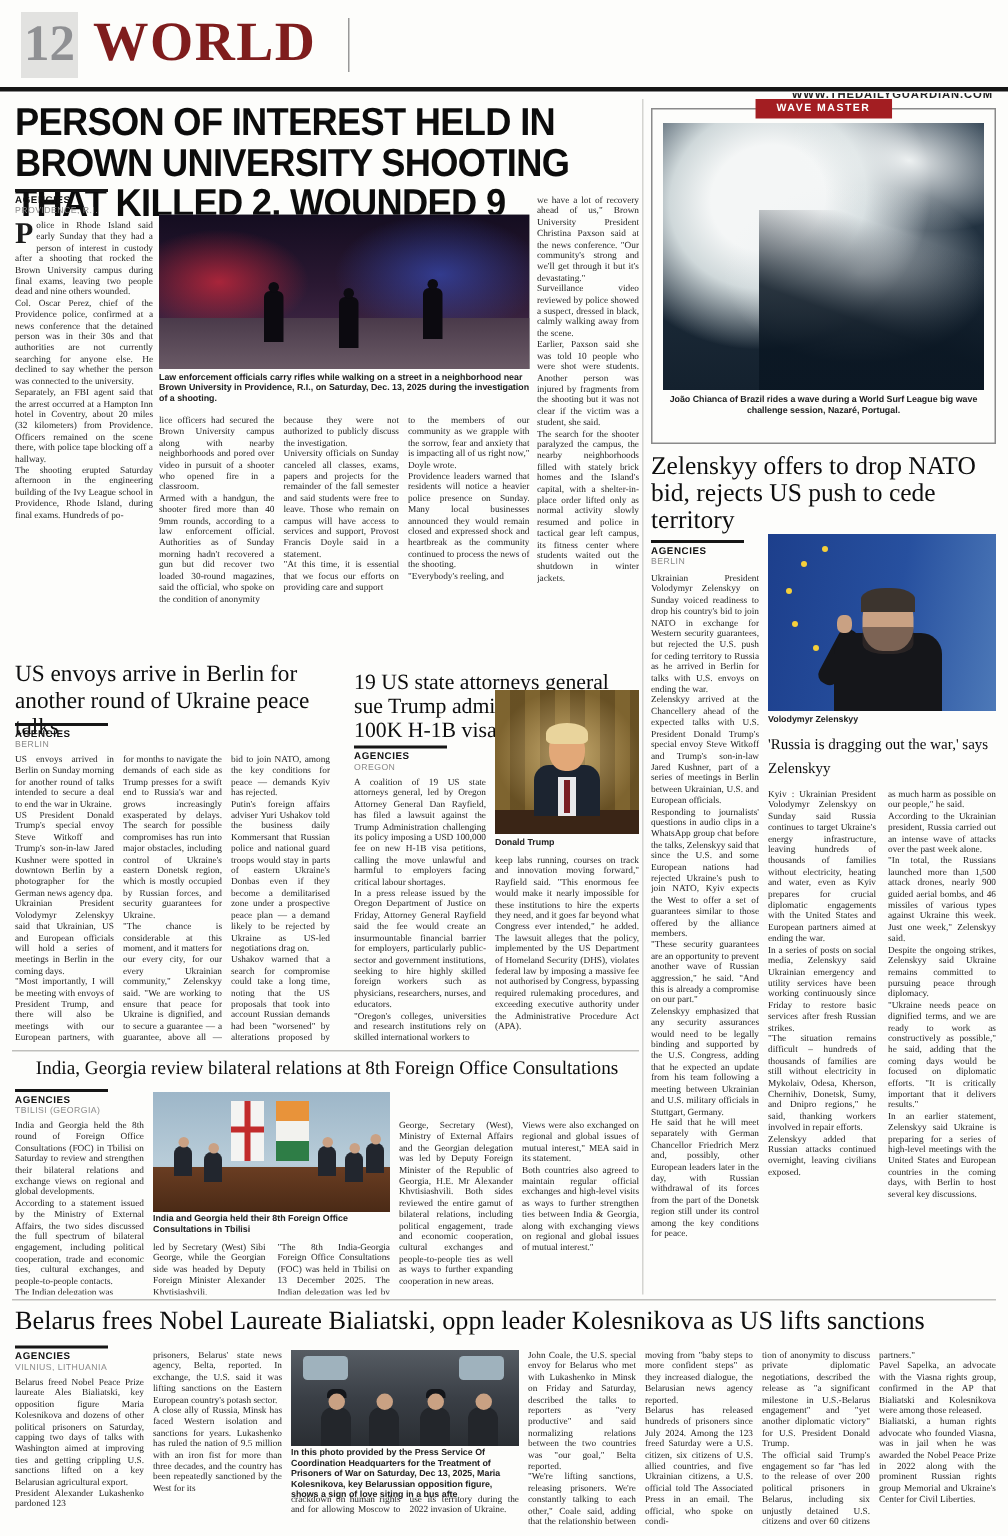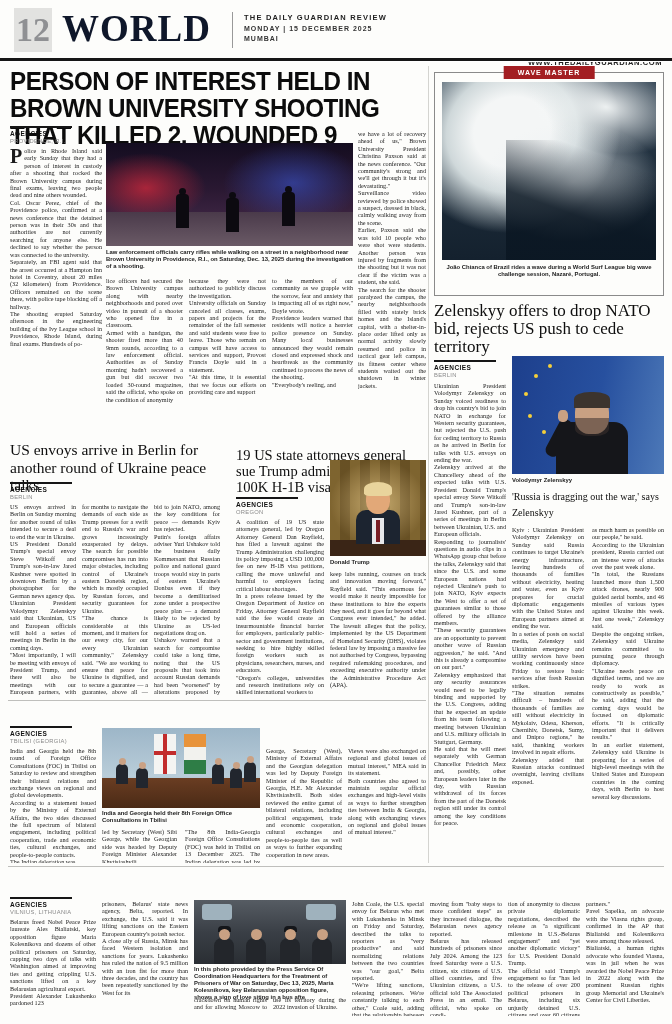--- a/index.html
+++ b/index.html
@@ -6,21 +6,21 @@
   html,body { background:#f2f2ee; }
   #page {
     position:relative; width:672px; height:1024px; background:#fdfdfb;
     font-family:"Liberation Serif", serif; color:#1a1a1a; overflow:hidden;
     margin:0 auto;
   }
   
   #masthead { position:absolute; left:0; top:0; width:672px; height:46px; }
   #pagenum-box { position:absolute; left:14px; top:8px; width:38px; height:44px; background:#e2e2e0; }
   #pagenum { position:absolute; left:0; top:0; width:38px; height:44px; font:bold 34px/44px "Liberation Serif", serif; color:#8f9093; text-align:center; }
-  #section-title { position:absolute; left:62px; top:4px; font:bold 37px/50px "Liberation Serif", serif; letter-spacing:1px; color:#0f172a; }
+  #section-title { position:absolute; left:62px; top:4px; font:bold 37px/50px "Liberation Serif", serif; letter-spacing:1px; color:#7f1d1d; }
   #mast-divider { position:absolute; left:232px; top:12px; width:1px; height:36px; background:#999; }
   #mast-info { position:absolute; left:244px; top:13px; font-family:"Liberation Sans", sans-serif; }
   #paper-name { font-size:7.5px; font-weight:bold; letter-spacing:1.2px; color:#222; }
   #date-line { font-size:7px; font-weight:bold; letter-spacing:1px; color:#333; margin-top:3px; }
   #city-line { font-size:7px; font-weight:bold; letter-spacing:1px; color:#333; margin-top:3px; }
   #website { position:absolute; right:10px; top:42px; font:bold 7.5px "Liberation Sans", sans-serif; letter-spacing:.6px; color:#222;margin-top:16px; }
   #mast-rule { position:absolute; left:0; top:58px; width:672px; height:4px; background:#161616; border-bottom:1px solid #fff; }
 
   
   .byline { font-family:"Liberation Sans", sans-serif; border-top:2px solid #161616; padding-top:2px; width:62px; margin-bottom:4px; }
@@ -154,25 +154,20 @@
 <body>
 
 <div id="page">
 
   <div id="masthead">
     <div id="pagenum-box">
       <div id="pagenum">12</div>
     </div>
     <div id="section-title">WORLD</div>
     <div id="mast-divider"></div>
-    <div id="mast-info">
-      <div id="paper-name">THE DAILY GUARDIAN REVIEW</div>
-      <div id="date-line">MONDAY | 15 DECEMBER 2025</div>
-      <div id="city-line">MUMBAI</div>
-    </div>
     <div id="website">WWW.THEDAILYGUARDIAN.COM</div>
     <div id="mast-rule"></div>
   </div>
 
   <div id="lead-headline" class="hl">PERSON OF INTEREST HELD IN BROWN UNIVERSITY SHOOTING THAT KILLED 2, WOUNDED 9</div>
   <div id="lead-byline" class="byline">
     <div class="agency">AGENCIES</div>
     <div class="place">PROVIDENCE, R.I.</div>
   </div>
   <div id="lead-col1" class="body-col">Police in Rhode Island said early Sunday that they had a person of interest in custody after a shooting that rocked the Brown University campus during final exams, leaving two people dead and nine others wounded.
@@ -286,20 +281,21 @@
     <div class="tp-suit"></div>
     <div class="tp-shirt"></div>
     <div class="tp-tie"></div>
     <div class="tp-head"></div>
     <div class="tp-hair"></div>
   </div>
   <div id="att-caption" class="caption">Donald Trump</div>
   <div id="att-col2" class="body-col">keep labs running, courses on track and innovation moving forward," Rayfield said. "This enormous fee would make it nearly impossible for these institutions to hire the experts they need, and it goes far beyond what Congress ever intended," he added. The lawsuit alleges that the policy, implemented by the US Department of Homeland Security (DHS), violates federal law by imposing a massive fee not authorised by Congress, bypassing required rulemaking procedures, and exceeding executive authority under the Administrative Procedure Act (APA).</div>
 
   <div id="india-sep" class="hr-sep"></div>
+  <div id="india-headline" class="serif-head">India, Georgia review bilateral relations at 8th Foreign Office Consultations</div>
   <div id="india-byline" class="byline">
     <div class="agency">AGENCIES</div>
     <div class="place">TBILISI (GEORGIA)</div>
   </div>
   <div id="india-col1" class="body-col">India and Georgia held the 8th round of Foreign Office Consultations (FOC) in Tbilisi on Saturday to review and strengthen their bilateral relations and exchange views on regional and global developments.
 According to a statement issued by the Ministry of External Affairs, the two sides discussed the full spectrum of bilateral engagement, including political cooperation, trade and economic ties, cultural exchanges, and people-to-people contacts.
 The Indian delegation was</div>
   <div id="india-photo" class="photo">
     <div class="in-wall"></div>
     <div class="in-flag-g"></div>
@@ -312,20 +308,21 @@
     <div class="in-person" style="left:142px;bottom:26px"></div>
   </div>
   <div id="india-caption" class="caption">India and Georgia held their 8th Foreign Office Consultations in Tbilisi</div>
   <div id="india-sub1" class="body-col">led by Secretary (West) Sibi George, while the Georgian side was headed by Deputy Foreign Minister Alexander Khvtisiashvili.</div>
   <div id="india-sub2" class="body-col">"The 8th India-Georgia Foreign Office Consultations (FOC) was held in Tbilisi on 13 December 2025. The Indian delegation was led by Shri Sibi</div>
   <div id="india-col4" class="body-col">George, Secretary (West), Ministry of External Affairs and the Georgian delegation was led by Deputy Foreign Minister of the Republic of Georgia, H.E. Mr Alexander Khvtisiashvili. Both sides reviewed the entire gamut of bilateral relations, including political engagement, trade and economic cooperation, cultural exchanges and people-to-people ties as well as ways to further expanding cooperation in new areas.</div>
   <div id="india-col5" class="body-col">Views were also exchanged on regional and global issues of mutual interest," MEA said in its statement.
 Both countries also agreed to maintain regular official exchanges and high-level visits as ways to further strengthen ties between India &amp; Georgia, along with exchanging views on regional and global issues of mutual interest."</div>
 
   <div id="bel-sep" class="hr-sep"></div>
+  <div id="bel-headline" class="serif-head">Belarus frees Nobel Laureate Bialiatski, oppn leader Kolesnikova as US lifts sanctions</div>
   <div id="bel-byline" class="byline">
     <div class="agency">AGENCIES</div>
     <div class="place">VILNIUS, LITHUANIA</div>
   </div>
   <div id="bel-col1" class="body-col">Belarus freed Nobel Peace Prize laureate Ales Bialiatski, key opposition figure Maria Kolesnikova and dozens of other political prisoners on Saturday, capping two days of talks with Washington aimed at improving ties and getting crippling U.S. sanctions lifted on a key Belarusian agricultural export.
 President Alexander Lukashenko pardoned 123</div>
   <div id="bel-col2" class="body-col">prisoners, Belarus' state news agency, Belta, reported. In exchange, the U.S. said it was lifting sanctions on the Eastern European country's potash sector.
 A close ally of Russia, Minsk has faced Western isolation and sanctions for years. Lukashenko has ruled the nation of 9.5 million with an iron fist for more than three decades, and the country has been repeatedly sanctioned by the West for its</div>
   <div id="bel-photo" class="photo">
     <div class="bl-bg"></div>

